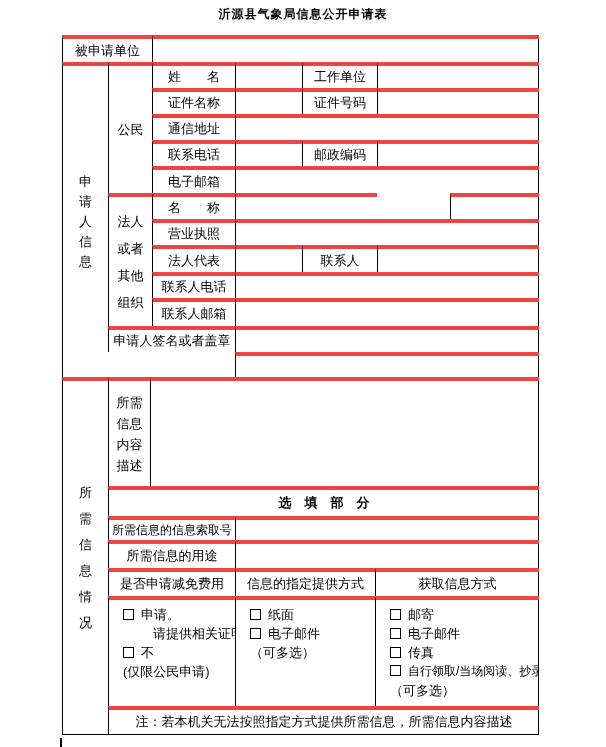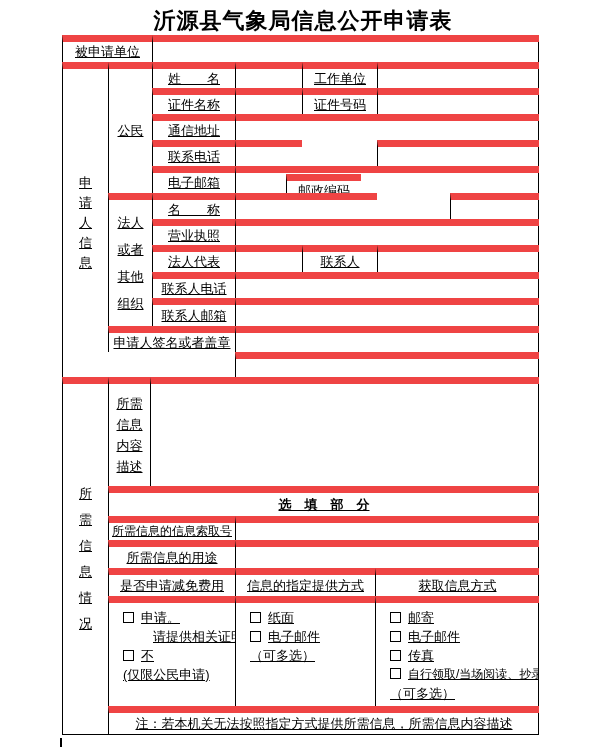--- a/index.html
+++ b/index.html
@@ -4,32 +4,32 @@
 <style>
   * { margin:0; padding:0; box-sizing:border-box; }
   html,body { background:#ffffff; }
   body {
     width:606px; height:747px; position:relative;
     font-family:"Liberation Sans","DejaVu Sans",sans-serif;
     color:#000;
   }
   .page-title {
     position:absolute; left:0; top:6px; width:606px;
-    text-align:center; font-size:22px; font-weight:700;
+    text-align:center; font-size:12px; font-weight:700;
     letter-spacing:1px;
   }
   .form-table {
     position:absolute; left:62px; top:35px; width:477px; height:700px;
     border-right:1px solid #000; border-bottom:1px solid #000;
   }
   .cell {
-    position:absolute; border-left:1px solid #000; border-top:7px solid #ef4444;
+    position:absolute; border-left:1px solid #000; border-top:4px solid #ef4444;
     font-size:13px; line-height:1.2;
     display:flex; align-items:center; justify-content:center;
-    text-align:center; overflow:hidden;text-decoration:underline;
+    text-align:center; overflow:hidden;
   }
   .small { font-size:11px; }
   .sz12 { font-size:12px; }
   .bold { font-weight:700; }
   .vert1 { width:15px; word-break:break-all; line-height:20px; text-align:center; }
   .vert1b { width:15px; word-break:break-all; line-height:26px; text-align:center; }
   .vert2 { width:27px; word-break:break-all; line-height:27px; text-align:center; }
   .vert2b { width:27px; word-break:break-all; line-height:21px; text-align:center; }
   .optcell {
     flex-direction:column; align-items:flex-start; justify-content:flex-start;
@@ -69,21 +69,21 @@
   <div class="cell" style="left:90px;top:53px;width:83px;height:26px;">证件名称</div>
   <div class="cell" style="left:173px;top:53px;width:67px;height:26px;"></div>
   <div class="cell" style="left:240px;top:53px;width:75px;height:26px;">证件号码</div>
   <div class="cell" style="left:315px;top:53px;width:162px;height:26px;"></div>
 
   <div class="cell" style="left:90px;top:79px;width:83px;height:26px;">通信地址</div>
   <div class="cell" style="left:173px;top:79px;width:304px;height:26px;"></div>
 
   <div class="cell" style="left:90px;top:105px;width:83px;height:26px;">联系电话</div>
   <div class="cell" style="left:173px;top:105px;width:67px;height:26px;"></div>
-  <div class="cell" style="left:224px;top:105px;width:75px;height:26px;margin-top:34px;">邮政编码</div>
+  <div class="cell" style="left:240px;top:105px;width:75px;height:26px;">邮政编码</div>
   <div class="cell" style="left:315px;top:105px;width:162px;height:26px;"></div>
 
   <div class="cell" style="left:90px;top:131px;width:83px;height:27px;">电子邮箱</div>
   <div class="cell" style="left:173px;top:131px;width:304px;height:27px;"></div>
 
   <div class="cell" style="left:46px;top:158px;width:44px;height:133px;">
     <div class="vert2">法人或者其他组织</div>
   </div>
 
   <div class="cell" style="left:90px;top:158px;width:83px;height:26px;">名　　称</div>

